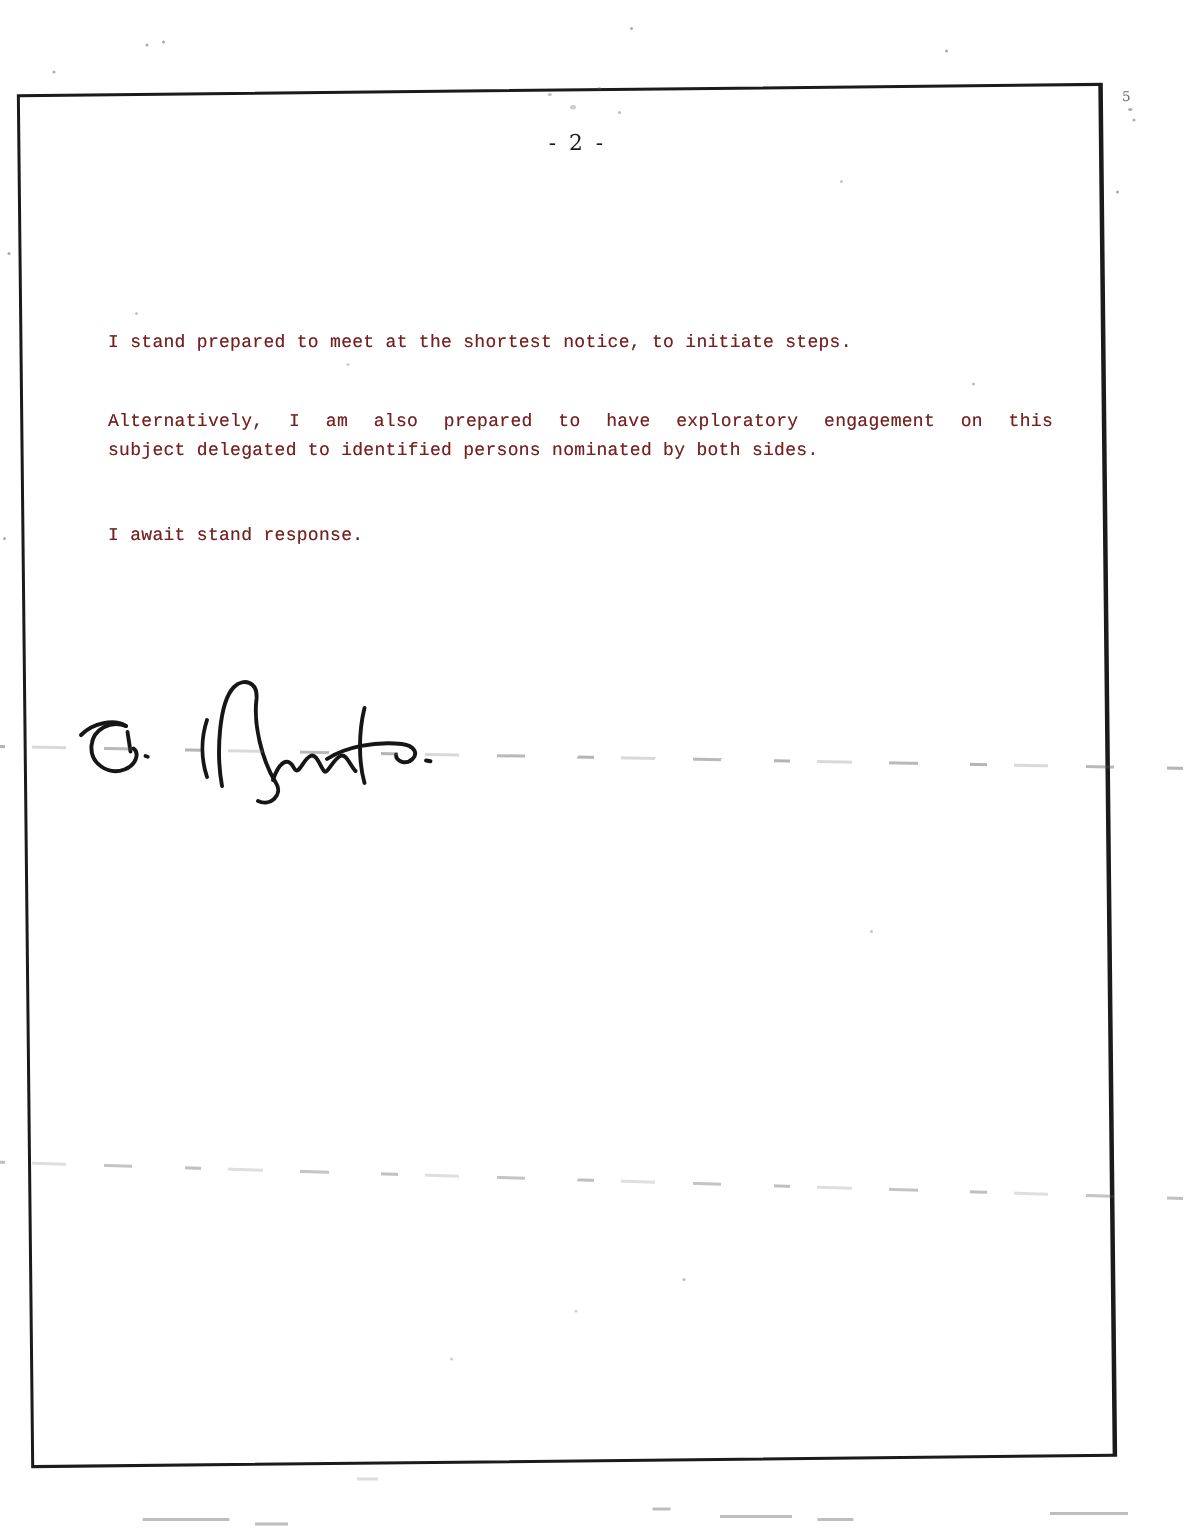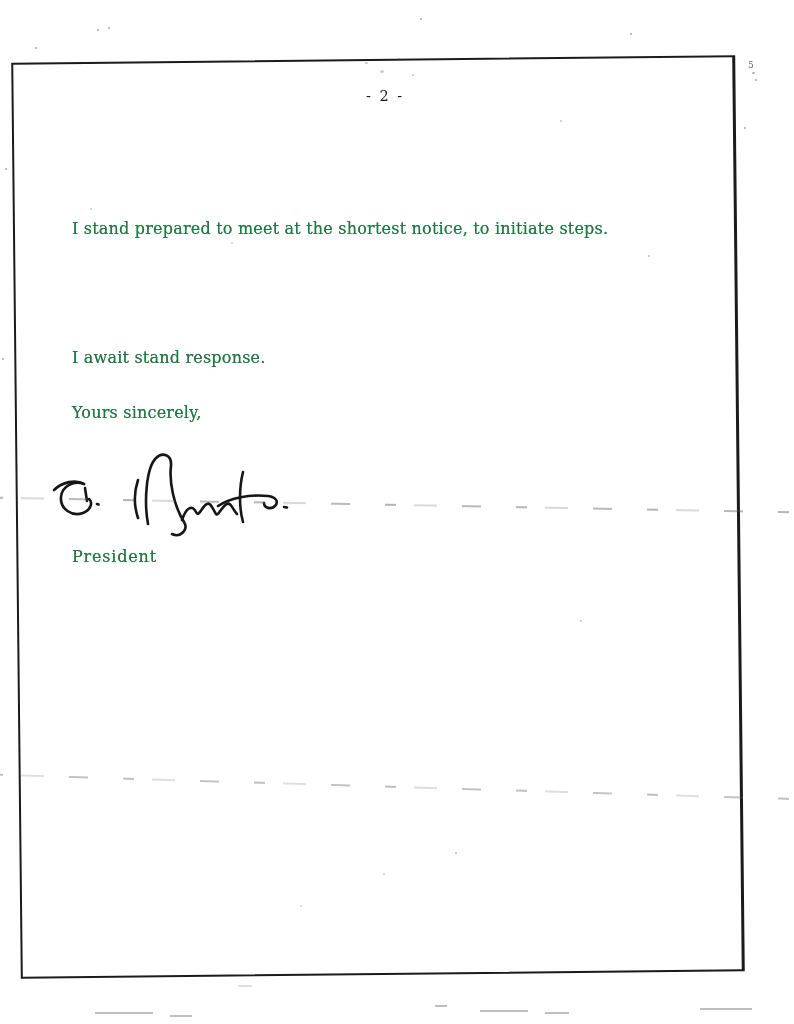--- a/index.html
+++ b/index.html
@@ -28,25 +28,26 @@
     position:absolute;
     left:0; width:770px; top:88px;
     text-align:center;
     font-size:14.5px;
     letter-spacing:2px;
     color:#1a1a1a;
   }
   .bodytext {
     position:absolute;
     left:72px;
-    font-size:16px;
+    font-size:12px;
     line-height:19px;
     letter-spacing:0.2px;
-    color:#15803d;
+    color:#7f1d1d;
     text-shadow:0 0 0.4px rgba(20,20,20,0.55);
+    font-family:Liberation Mono, monospace;
   }
   .p1 { top:219px; width:640px; }
   .p2 { top:272px; width:630px; }
   .p2 .just { text-align:justify; text-align-last:justify; }
   .p3 { top:348px; width:400px; }
   .closing { top:403px; width:300px; }
   .signer-name { top:528px; width:300px; letter-spacing:0.8px; }
   .signer-title { top:547px; width:300px; letter-spacing:0.8px; }
   .signature {
     position:absolute;
@@ -86,39 +87,41 @@
 <body>
 
 <div class="page">
 
   <div class="scan-frame"></div>
 
   <div class="page-number">- 2 -</div>
 
   <div class="bodytext p1">I stand prepared to meet at the shortest notice, to initiate steps.</div>
 
+  <div class="bodytext p2">
+    <div class="just">Alternatively, I am also prepared to have exploratory engagement on this</div>
+    <div>subject delegated to identified persons nominated by both sides.</div>
+  </div>
 
   <div class="bodytext p3">I await stand response.</div>
 
-  <div class="bodytext closing">Yours sincerely,</div>
 
   <svg class="signature" viewBox="0 0 245 100" aria-hidden="true">
     <path d="M4,46 C12,38 26,35 34,40"></path>
     <path d="M34,40 C24,36 12,42 11,53 C10,65 22,73 33,69 C41,66 43,58 39,55"></path>
     <path d="M35,44 L37,57"></path>
     <path d="M47,60 l1.5,0.5"></path>
     <path d="M88,36 C84,48 84,62 88,74"></path>
     <path d="M98,80 C94,58 96,24 106,14 C112,8 122,10 121,22 C119,38 124,62 134,78 C139,86 130,94 122,90"></path>
     <path d="M132,76 C136,64 142,60 146,68 C149,74 152,62 157,60 C161,58 163,66 166,70 C168,73 172,62 177,60 C181,58 183,66 187,70"></path>
     <path d="M193,28 C189,44 189,64 193,78"></path>
     <path d="M168,62 C180,54 200,50 218,52 C226,53 229,58 225,62 C221,66 214,64 214,59"></path>
     <path d="M234,63 l3,0.5"></path>
   </svg>
 
-  <div class="bodytext signer-title">President</div>
 
   <div class="artifact-line artifact-1"></div>
   <div class="artifact-line artifact-2"></div>
 
   <div>
 
     <div class="noise-dash" style="left:95px;  top:1012px; width:58px;"></div>
     <div class="noise-dash" style="left:170px; top:1015px; width:22px;"></div>
     <div class="noise-dash" style="left:480px; top:1010px; width:48px;"></div>
     <div class="noise-dash" style="left:545px; top:1012px; width:24px;"></div>

